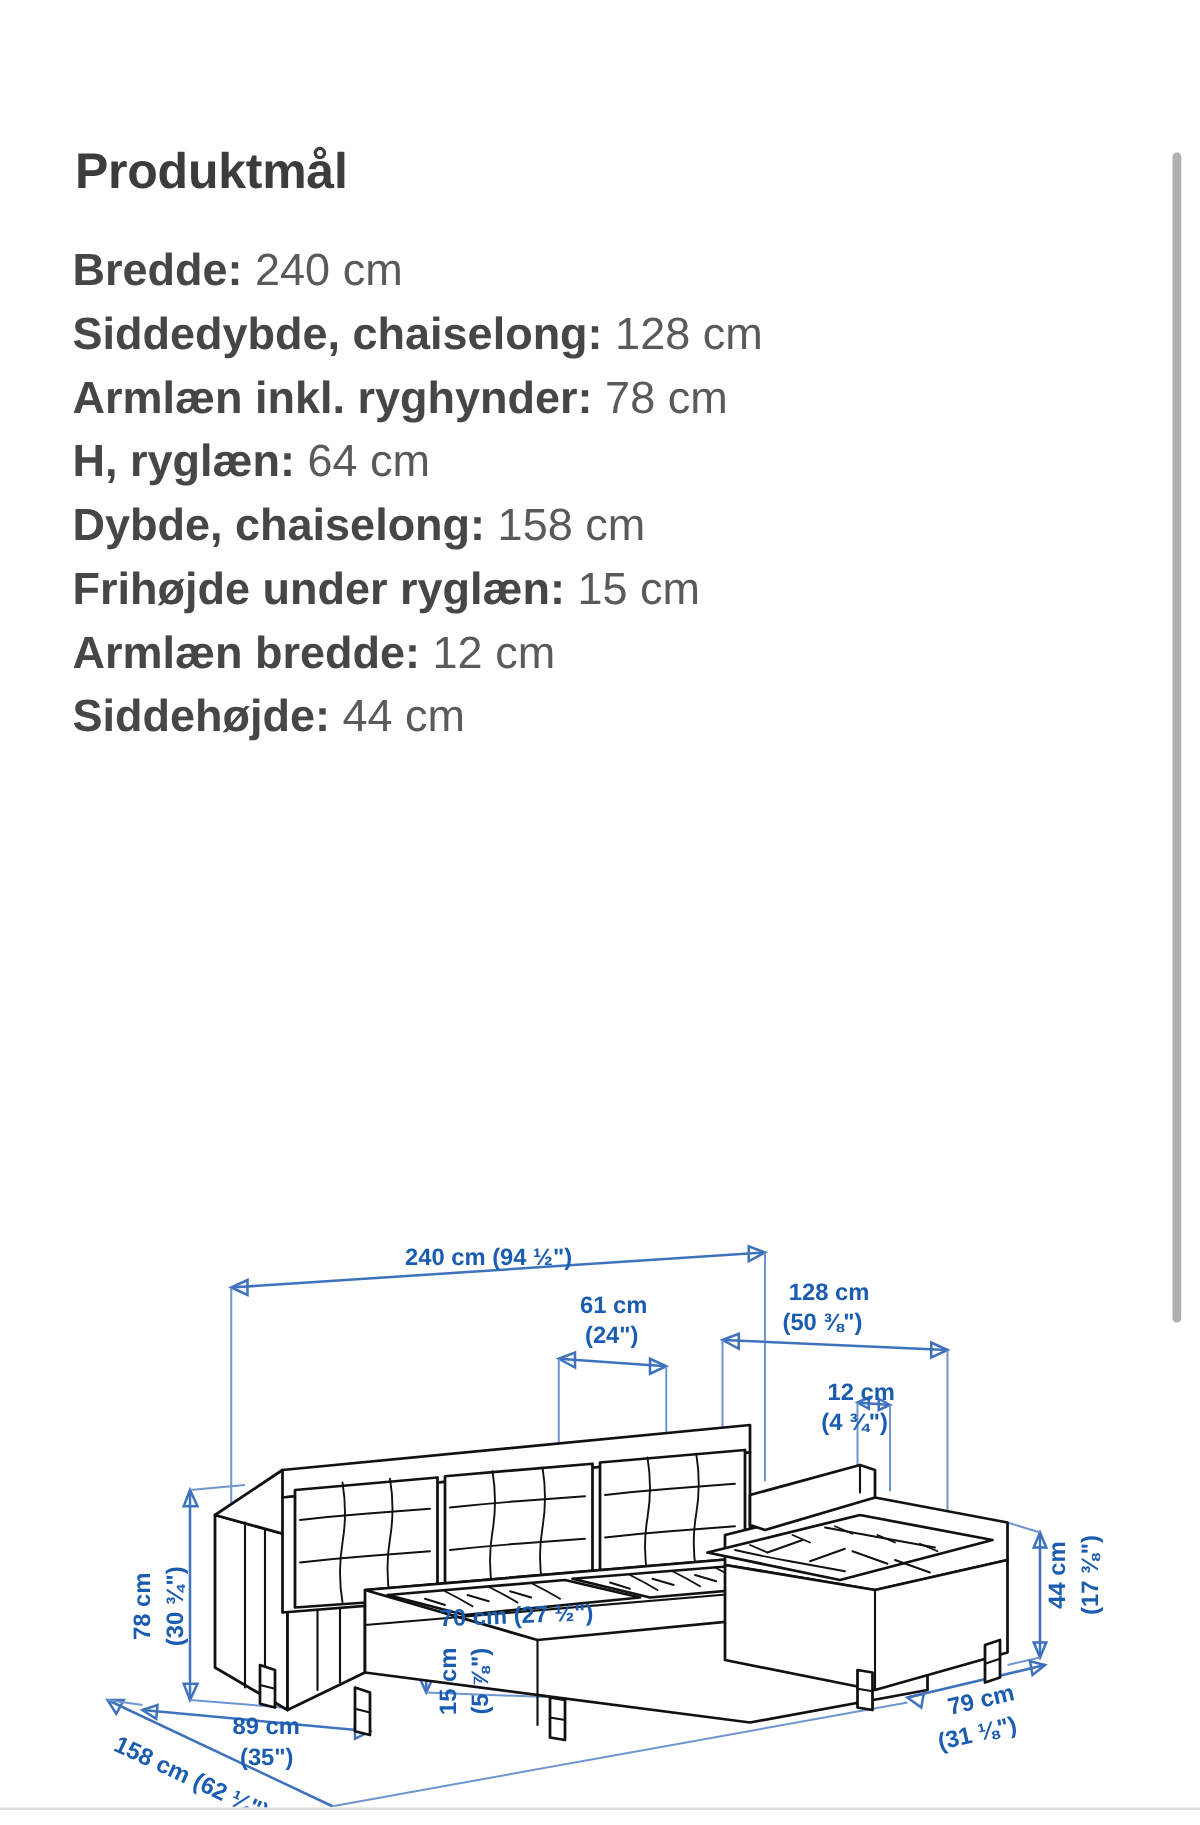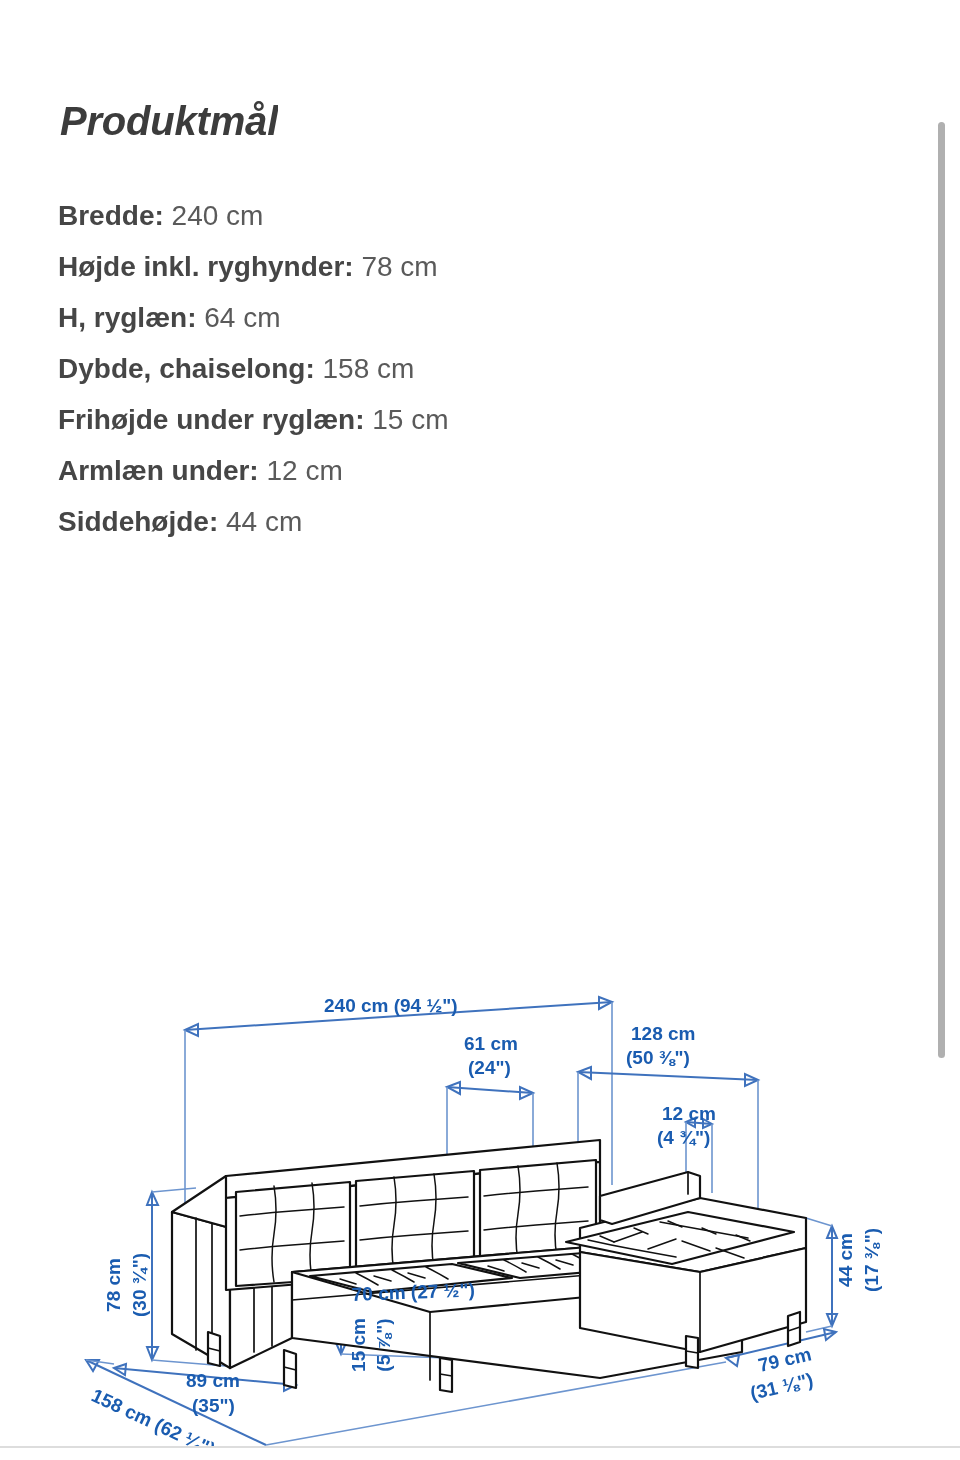--- a/index.html
+++ b/index.html
@@ -54,51 +54,50 @@
     background: #111111;
     border-radius: 1px;
   }
   #close-btn .x-glyph::before { transform: translate(-50%,-50%) rotate(45deg); }
   #close-btn .x-glyph::after  { transform: translate(-50%,-50%) rotate(-45deg); }
 
   
   #page-title {
     position: absolute;
     left: 60px;
-    top: 71px;
+    top: 87px;
     font-size: 40px;
     font-weight: bold;
     color: #3c3c3c;
     letter-spacing: -0.2px;
     line-height: 46px;
     height: 46px;
     overflow: hidden;
     white-space: nowrap;
-    font-style: italic;
   }
   
   #title-mask {
     position: absolute;
     left: 0;
     top: 0;
     width: 960px;
     height: 84px;
     background: #ffffff;
     z-index: 5;
   }
 
   
   #spec-list {
     position: absolute;
     left: 58px;
     top: 190px;
     width: 840px;
   }
   .spec-row {
-    font-size: 28px;
+    font-size: 36px;
     line-height: 51px;
     color: #555555;
     white-space: nowrap;
   }
   .spec-label {
     font-weight: bold;
     color: #464646;
   }
   .spec-value {
     font-weight: normal;
@@ -188,25 +187,26 @@
 <div id="modal">
 
   <button id="close-btn" aria-label="Close">
     <span class="x-glyph"></span>
   </button>
 
   <h1 id="page-title">Produktmål</h1>
 
   <div id="spec-list">
       <div class="spec-row"><span class="spec-label">Bredde:</span> <span class="spec-value">240 cm</span></div>
-      <div class="spec-row"><span class="spec-label">Højde inkl. ryghynder:</span> <span class="spec-value">78 cm</span></div>
+      <div class="spec-row"><span class="spec-label">Siddedybde, chaiselong:</span> <span class="spec-value">128 cm</span></div>
+      <div class="spec-row"><span class="spec-label">Armlæn inkl. ryghynder:</span> <span class="spec-value">78 cm</span></div>
       <div class="spec-row"><span class="spec-label">H, ryglæn:</span> <span class="spec-value">64 cm</span></div>
       <div class="spec-row"><span class="spec-label">Dybde, chaiselong:</span> <span class="spec-value">158 cm</span></div>
       <div class="spec-row"><span class="spec-label">Frihøjde under ryglæn:</span> <span class="spec-value">15 cm</span></div>
-      <div class="spec-row"><span class="spec-label">Armlæn under:</span> <span class="spec-value">12 cm</span></div>
+      <div class="spec-row"><span class="spec-label">Armlæn bredde:</span> <span class="spec-value">12 cm</span></div>
       <div class="spec-row"><span class="spec-label">Siddehøjde:</span> <span class="spec-value">44 cm</span></div>
     </div>
 
   <div id="scrollbar-track">
     <div id="scrollbar-thumb"></div>
   </div>
 
   <div id="diagram-wrap">
     <svg id="diagram-svg" width="960" height="490" viewBox="0 0 960 490" xmlns="http://www.w3.org/2000/svg">
 

